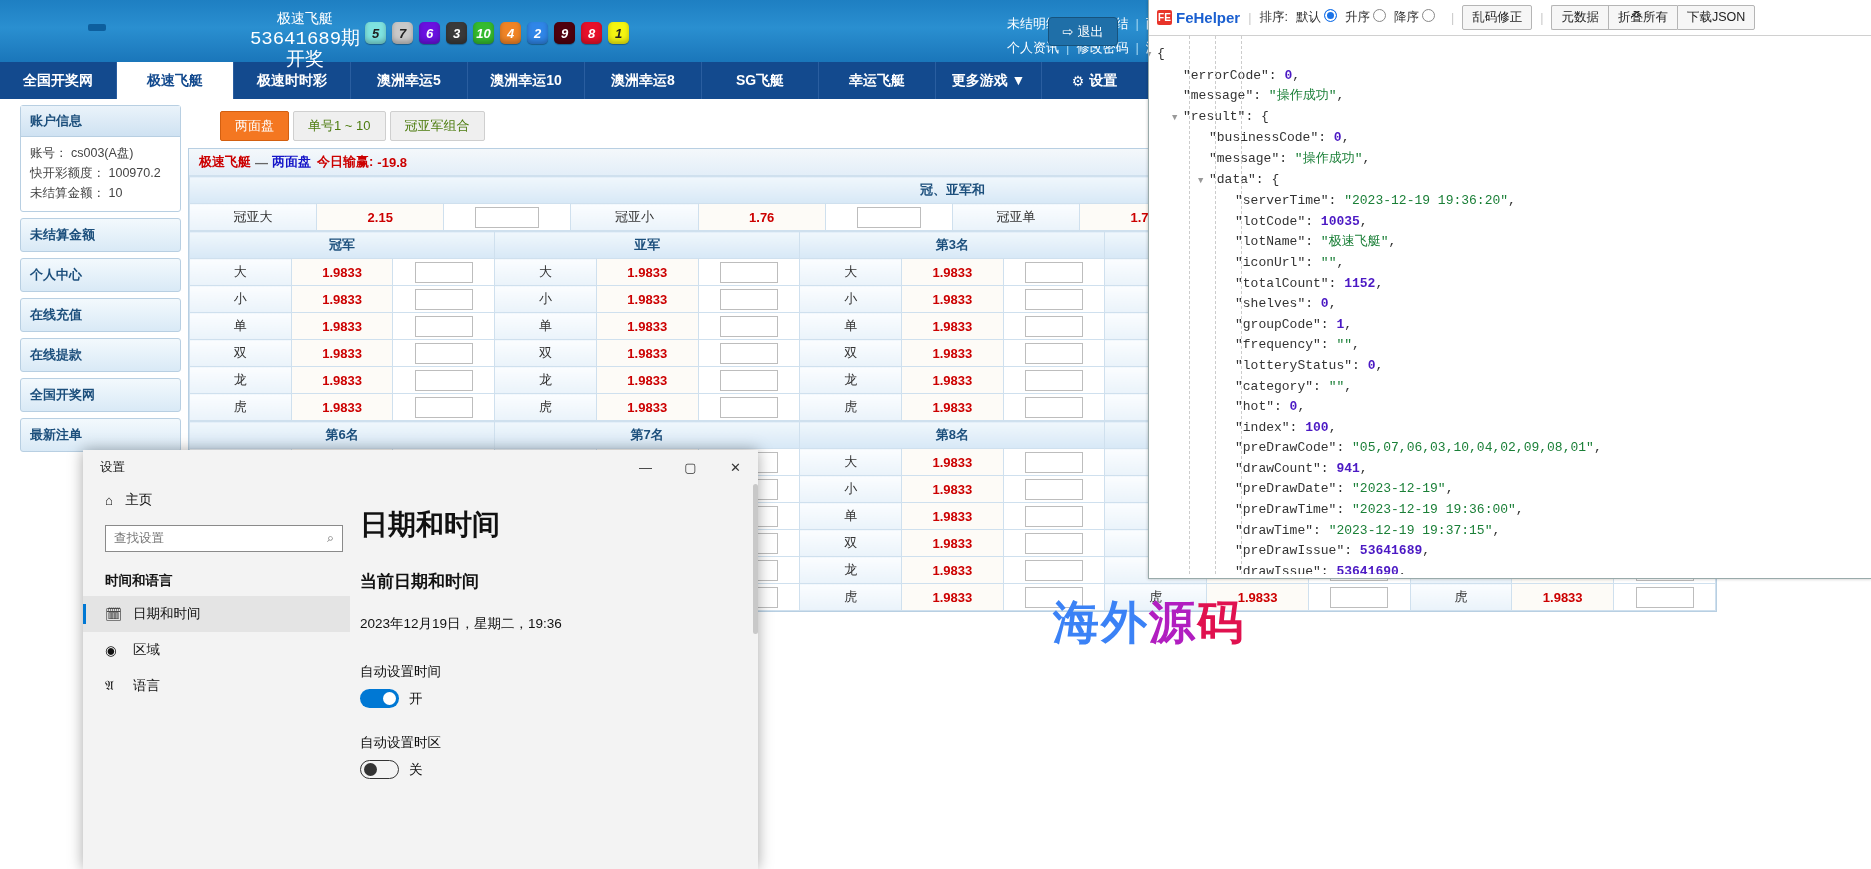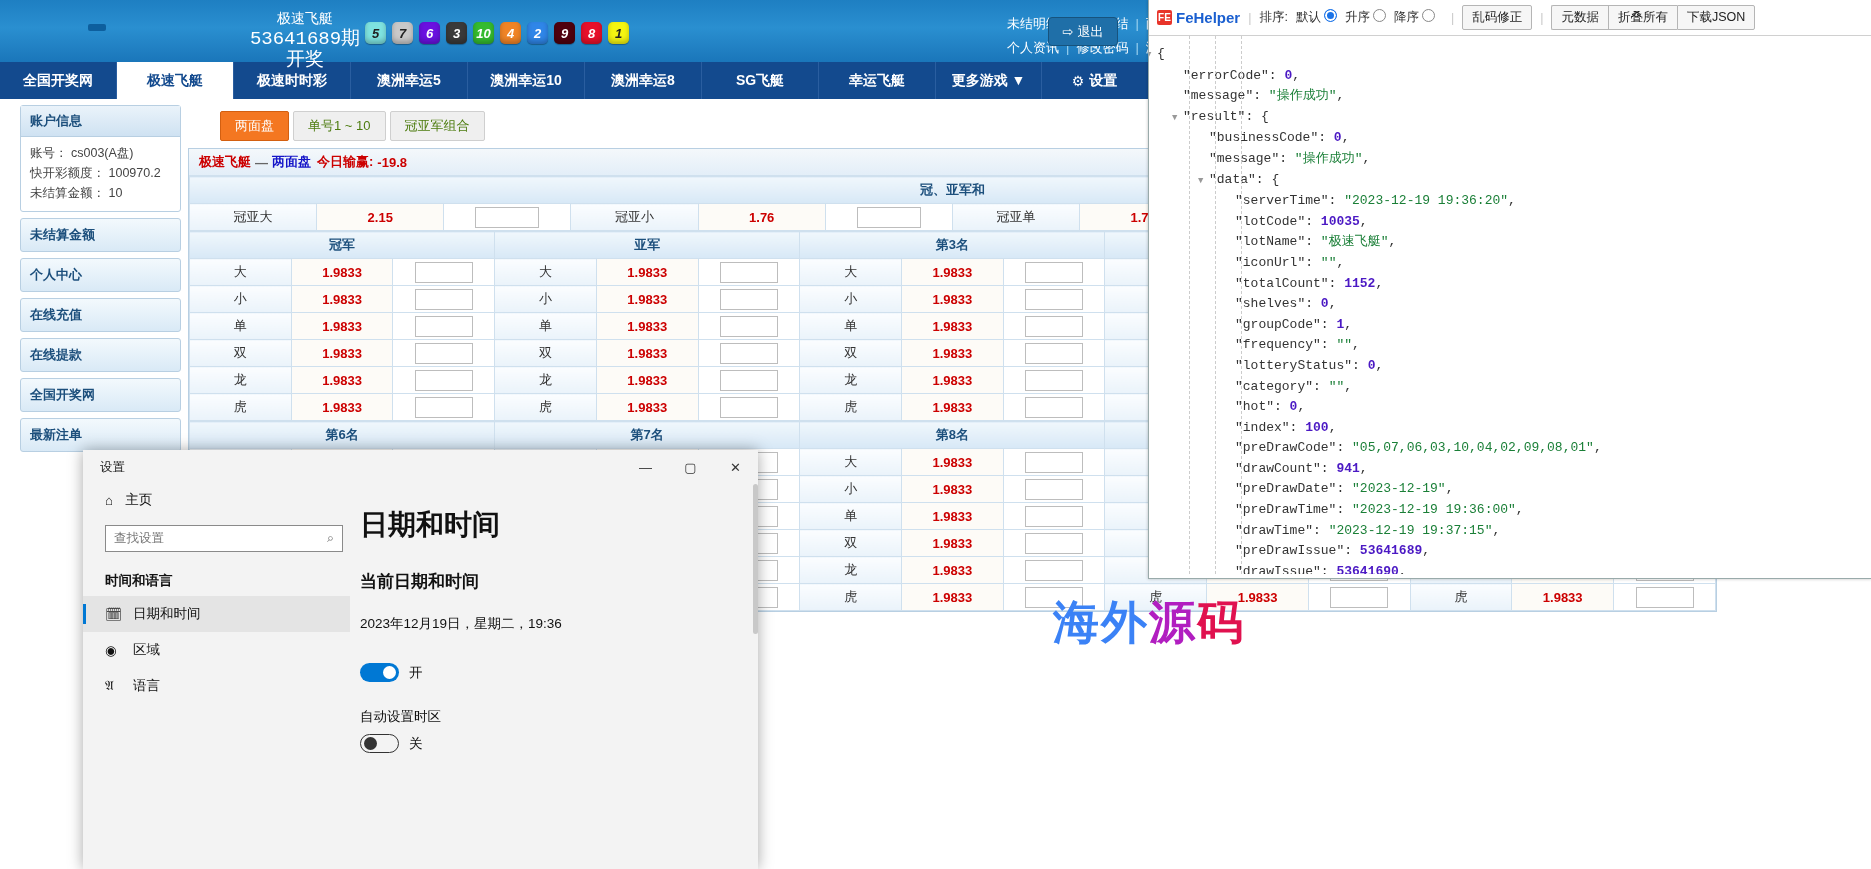--- a/index.html
+++ b/index.html
@@ -668,20 +668,21 @@
             <span style="width:16px;display:inline-block;">𝔄</span>
             <span>语言</span>
           </div>
         </div>
     </div>
     <div class="cont">
       <h1>日期和时间</h1>
       <h2>当前日期和时间</h2>
       <div class="dt">2023年12月19日，星期二，19:36</div>
 
+      <div class="slab">自动设置时间</div>
       <div class="tgrow">
         <span class="tgl on">
             <span class="knob"></span>
           </span>
         <span>开</span>
       </div>
 
       <div class="slab">自动设置时区</div>
       <div class="tgrow">
         <span class="tgl off">

